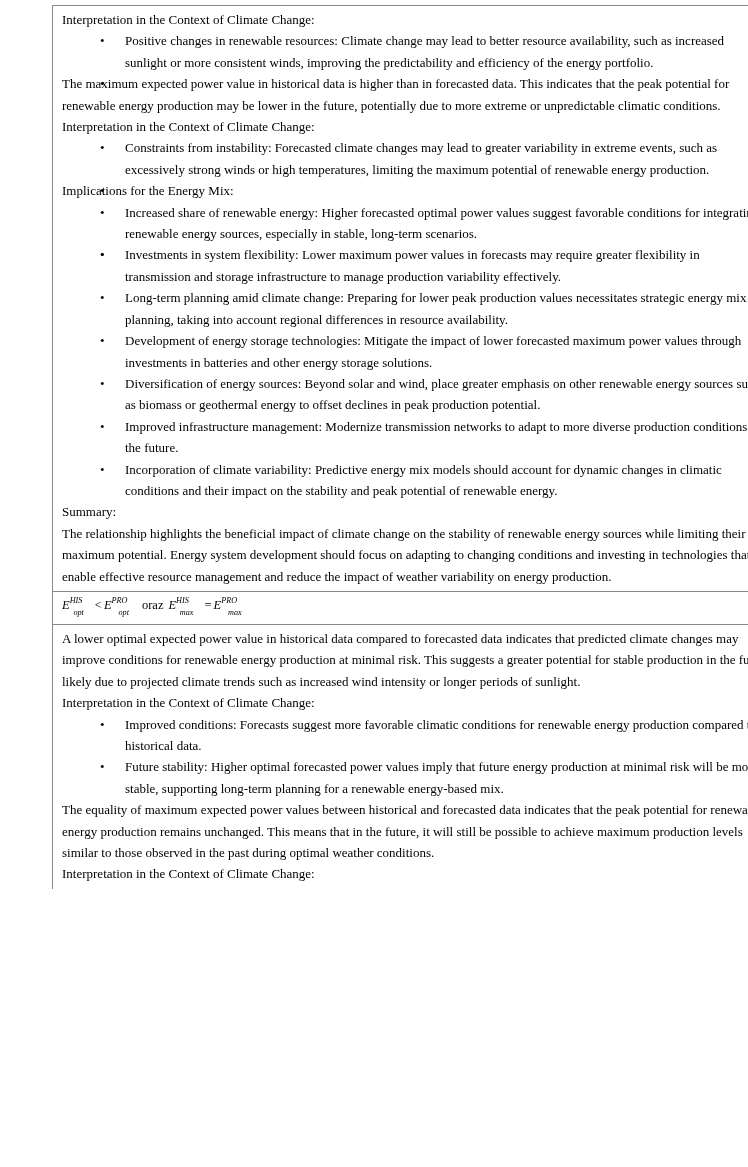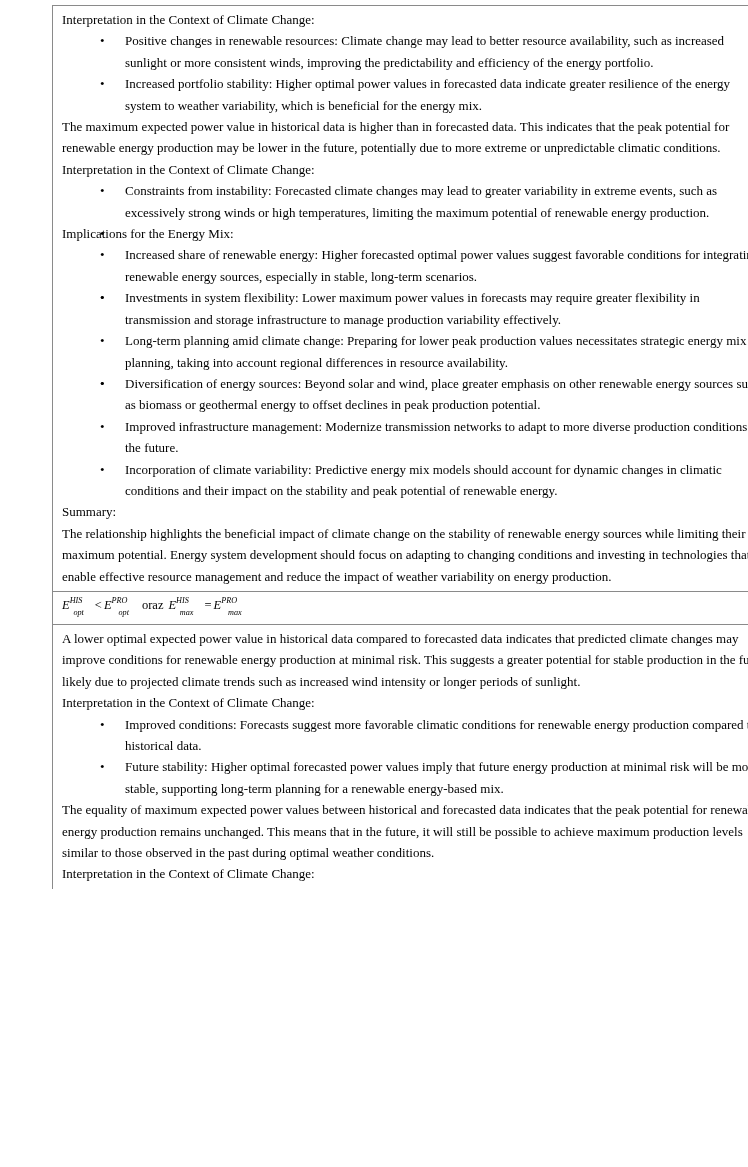--- a/index.html
+++ b/index.html
@@ -111,37 +111,37 @@
 </head>
 <body>
 
 <div class="page">
   <div class="doc-table">
 
     <div class="cell" id="cell-one">
         <p class="para">Interpretation in the Context of Climate Change:</p>
         <ul class="bullets">
           <li><span class="bullet">•</span><span>Positive changes in renewable resources: Climate change may lead to better resource availability, such as increased sunlight or more consistent winds, improving the predictability and efficiency of the energy portfolio.</span></li>
-          <li><span class="bullet">•</span><span>Increased portfolio stability: Higher optimal power values in forecasted data indicate greater resilience of the energy system to weather variability, which is beneficial for the energy mix.</span></li>
+          <li><span class="bullet">•</span></li>
         </ul>
         <p class="para">The maximum expected power value in historical data is higher than in forecasted data. This indicates that the peak potential for renewable energy production may be lower in the future, potentially due to more extreme or unpredictable climatic conditions.</p>
         <p class="para">Interpretation in the Context of Climate Change:</p>
         <ul class="bullets">
           <li><span class="bullet">•</span><span>Constraints from instability: Forecasted climate changes may lead to greater variability in extreme events, such as excessively strong winds or high temperatures, limiting the maximum potential of renewable energy production.</span></li>
           <li><span class="bullet">•</span></li>
         </ul>
         <p class="para">Implications for the Energy Mix:</p>
         <ul class="bullets">
           <li><span class="bullet">•</span><span>Increased share of renewable energy: Higher forecasted optimal power values suggest favorable conditions for integrating renewable energy sources, especially in stable, long-term scenarios.</span></li>
           <li><span class="bullet">•</span></li>
           <li><span class="bullet">•</span><span>Investments in system flexibility: Lower maximum power values in forecasts may require greater flexibility in transmission and storage infrastructure to manage production variability effectively.</span></li>
           <li><span class="bullet">•</span><span>Long-term planning amid climate change: Preparing for lower peak production values necessitates strategic energy mix planning, taking into account regional differences in resource availability.</span></li>
         </ul>
         <ul class="bullets">
-          <li><span class="bullet">•</span></li>
+          <li><span class="bullet">•</span><span>Development of energy storage technologies: Mitigate the impact of lower forecasted maximum power values through investments in batteries and other energy storage solutions.</span></li>
           <li><span class="bullet">•</span><span>Diversification of energy sources: Beyond solar and wind, place greater emphasis on other renewable energy sources such as biomass or geothermal energy to offset declines in peak production potential.</span></li>
           <li><span class="bullet">•</span><span>Improved infrastructure management: Modernize transmission networks to adapt to more diverse production conditions in the future.</span></li>
           <li><span class="bullet">•</span><span>Incorporation of climate variability: Predictive energy mix models should account for dynamic changes in climatic conditions and their impact on the stability and peak potential of renewable energy.</span></li>
         </ul>
         <p class="para">Summary:</p>
         <p class="para">The relationship highlights the beneficial impact of climate change on the stability of renewable energy sources while limiting their maximum potential. Energy system development should focus on adapting to changing conditions and investing in technologies that enable effective resource management and reduce the impact of weather variability on energy production.</p>
       </div>
 
     <div class="cell formula-cell">
       <div class="formula">

